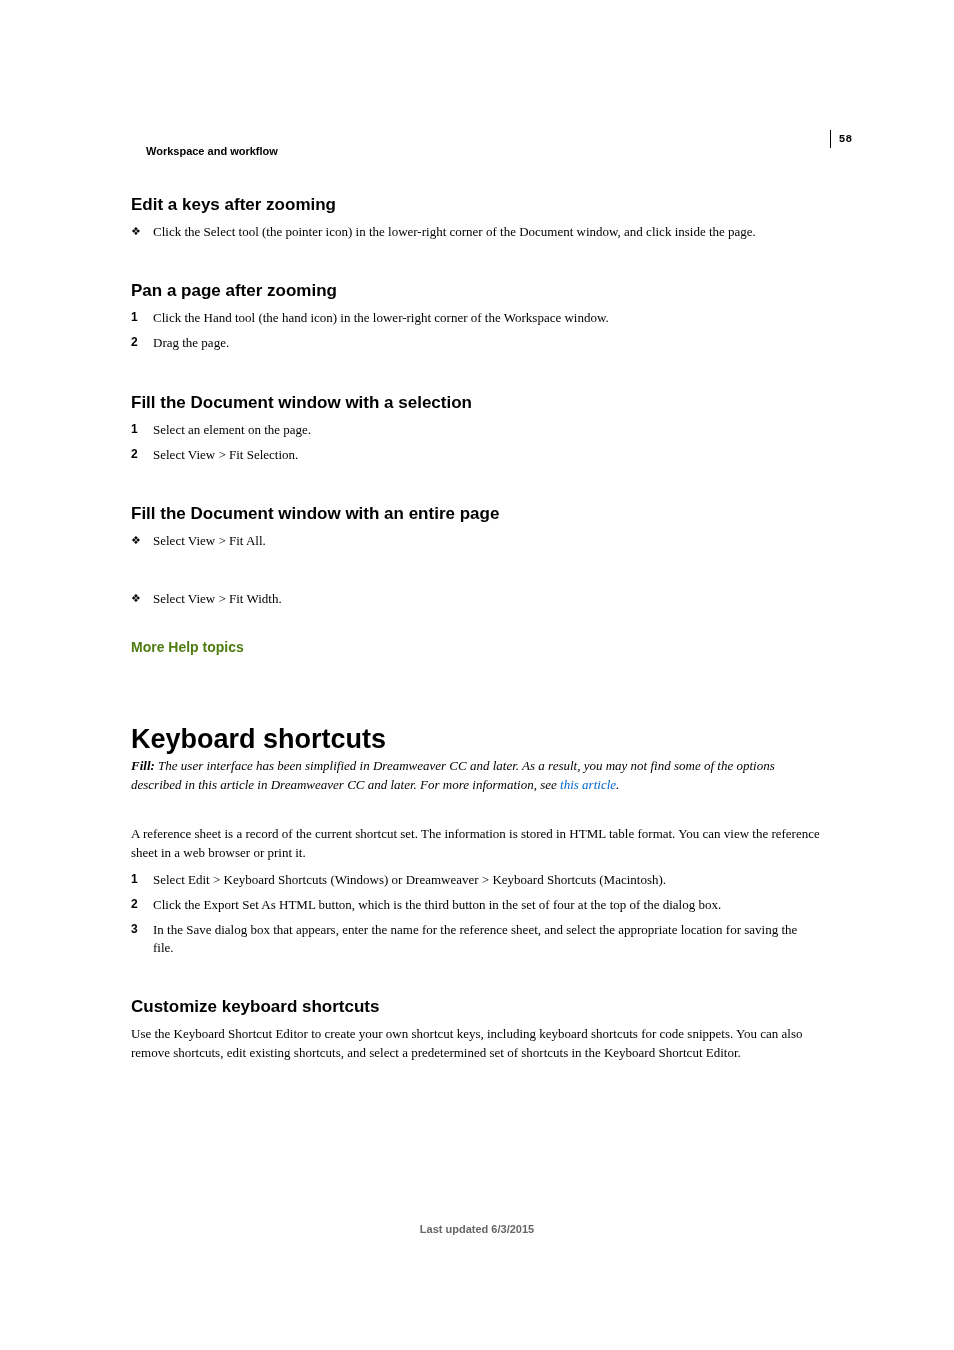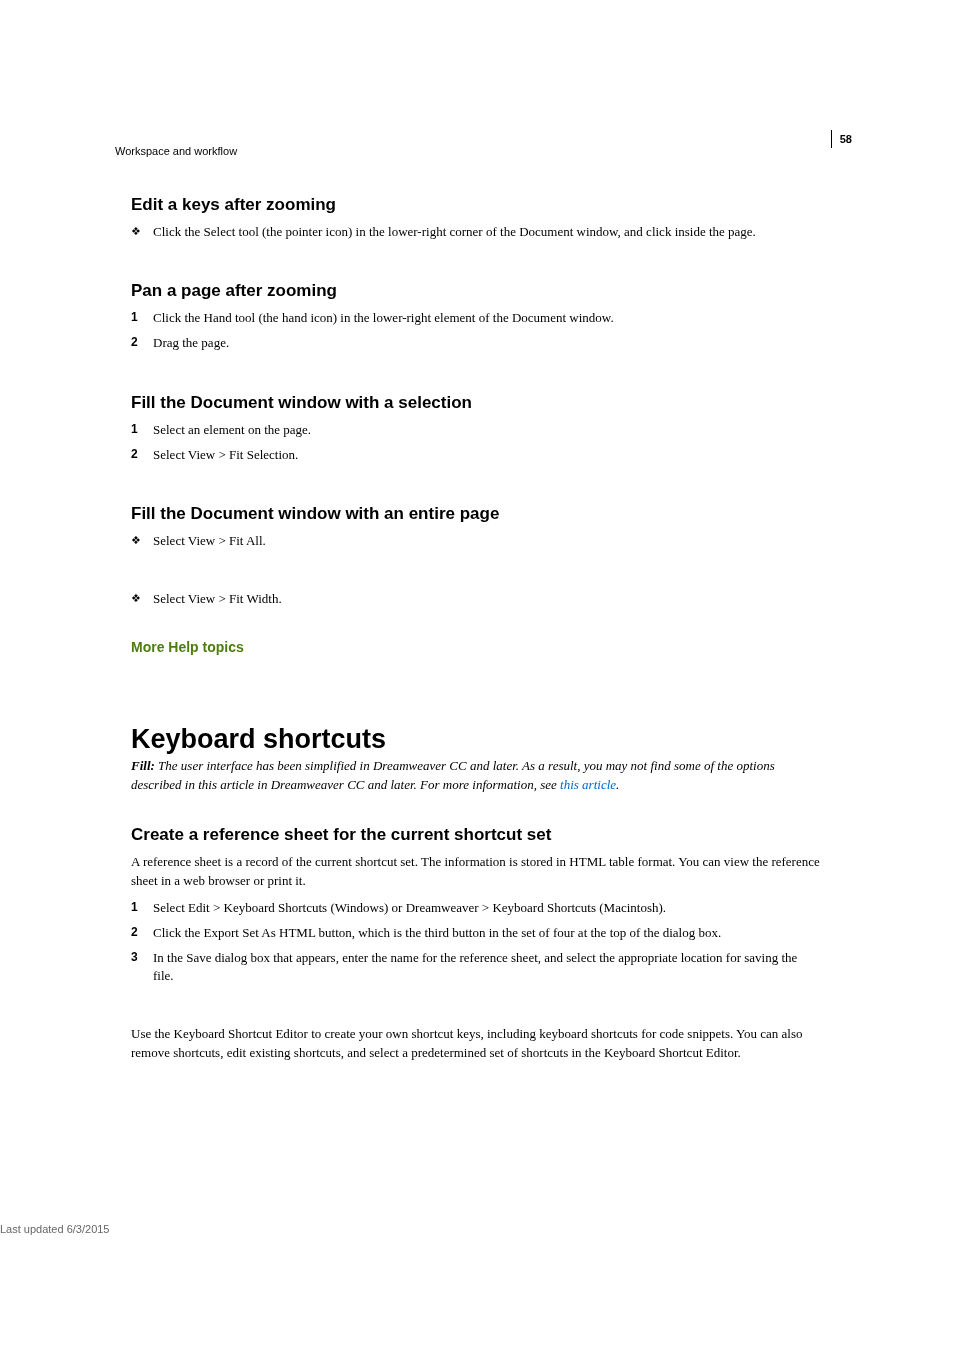--- a/index.html
+++ b/index.html
@@ -13,31 +13,31 @@
       background: #ffffff;
       position: relative;
       font-family: Georgia, 'Times New Roman', serif;
     }
     .page-number-box {
       position: absolute;
       top: 130px;
       right: 102px;
       border-left: 1px solid #000;
       padding: 3px 0 3px 8px;
-      font-family: Liberation Sans, sans-serif;
+      font-family: Liberation Mono, monospace;
       font-size: 11px;
       font-weight: bold;
       text-align: center;
     }
     .header-label {
       position: absolute;
       top: 145px;
-      left: 115px;
-      font-family: Arial, Helvetica, sans-serif;
-      font-weight: normal;
+      left: 146px;
+      font-family: Arial, Helvetica, sans-serif;
+      font-weight: bold;
       font-size: 11px;
       color: #000;
     }
     .content {
       position: absolute;
       top: 195px;
       left: 131px;
       width: 690px;
     }
     .section-title {
@@ -112,22 +112,23 @@
       font-family: 'Minion Pro', Georgia, serif;
       font-size: 13px;
       color: #000;
       line-height: 1.45;
       margin-bottom: 8px;
     }
     .footer {
       position: absolute;
       bottom: 115px;
       width: 100%;
-      font-family: Arial, Helvetica, sans-serif;
-      font-weight: normal;
+      text-align: center;
+      font-family: Arial, Helvetica, sans-serif;
+      font-weight: bold;
       font-size: 11px;
       color: #666;
     }
   </style>
 </head>
 <body>
 
 <div class="page-number-box">58</div>
 <div class="header-label">Workspace and workflow</div>
 
@@ -137,21 +138,21 @@
   <div class="bullet-row">
     <div class="bullet-mark">❖</div>
     <div class="bullet-text">Click the Select tool (the pointer icon) in the lower-right corner of the Document window, and click inside the page.</div>
   </div>
 
   <div class="spacer-lg"></div>
 
   <div class="section-title">Pan a page after zooming</div>
   <div class="bullet-row">
     <div class="num-mark">1</div>
-    <div class="bullet-text">Click the Hand tool (the hand icon) in the lower-right element of the Document window.</div>
+    <div class="bullet-text">Click the Hand tool (the hand icon) in the lower-right corner of the Workspace window.</div>
   </div>
   <div class="bullet-row">
     <div class="num-mark">2</div>
     <div class="bullet-text">Drag the page.</div>
   </div>
 
   <div class="spacer-lg"></div>
 
   <div class="section-title">Fill the Document window with a selection</div>
   <div class="bullet-row">
@@ -185,34 +186,34 @@
   <div style="height: 48px;"></div>
 
   <div class="big-title">Keyboard shortcuts</div>
 
   <div class="note-para">
     <span class="note-label">Fill:</span><span> The user interface has been simplified in Dreamweaver CC and later. As a result, you may not find some of the options described in this article in Dreamweaver CC and later. For more information, see </span><span class="link">this article</span><span>.</span>
   </div>
 
   <div class="spacer-md"></div>
 
-  <div class="section-title">Create a reference sheet for the current shortcut set</div>
   <div class="body-para">A reference sheet is a record of the current shortcut set. The information is stored in HTML table format. You can view the reference sheet in a web browser or print it.</div>
   <div class="bullet-row">
     <div class="num-mark">1</div>
     <div class="bullet-text">Select Edit &gt; Keyboard Shortcuts (Windows) or Dreamweaver &gt; Keyboard Shortcuts (Macintosh).</div>
   </div>
   <div class="bullet-row">
     <div class="num-mark">2</div>
     <div class="bullet-text">Click the Export Set As HTML button, which is the third button in the set of four at the top of the dialog box.</div>
   </div>
   <div class="bullet-row">
     <div class="num-mark">3</div>
     <div class="bullet-text">In the Save dialog box that appears, enter the name for the reference sheet, and select the appropriate location for saving the file.</div>
   </div>
 
   <div class="spacer-lg"></div>
 
+  <div class="section-title">Customize keyboard shortcuts</div>
   <div class="body-para">Use the Keyboard Shortcut Editor to create your own shortcut keys, including keyboard shortcuts for code snippets. You can also remove shortcuts, edit existing shortcuts, and select a predetermined set of shortcuts in the Keyboard Shortcut Editor.</div>
 
 </div>
 
 <div class="footer">Last updated 6/3/2015</div>
 
 </body></html>

